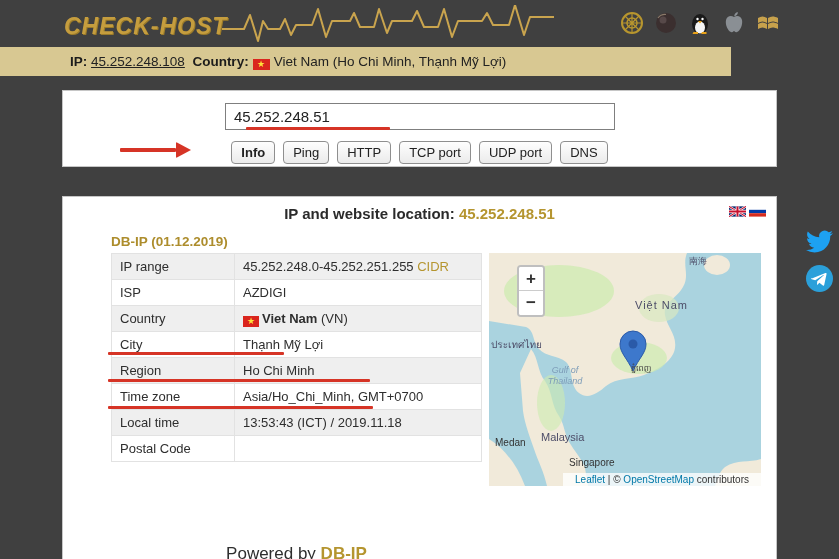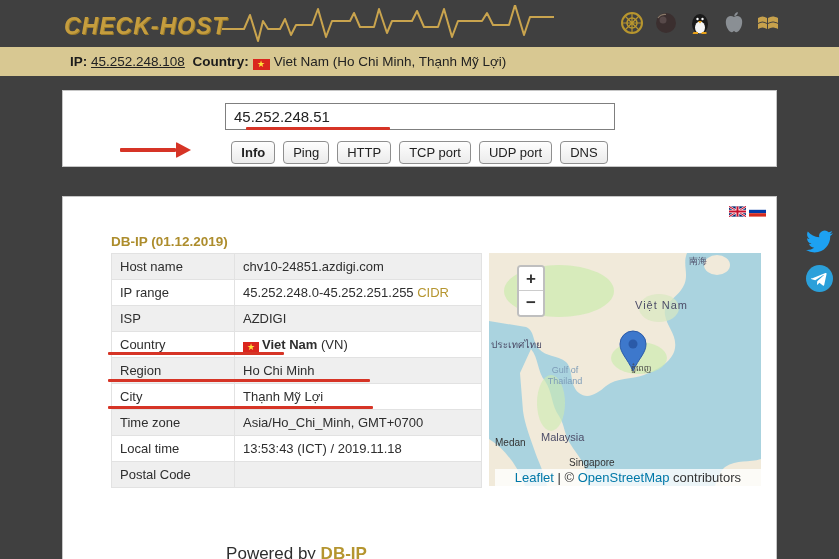--- a/index.html
+++ b/index.html
@@ -6,21 +6,21 @@
   body{font-family:"Liberation Sans",sans-serif;background:#fff}
   #page{position:relative;width:839px;height:559px;overflow:hidden;background:#404040;font-size:13px;color:#333}
 
   
   .logo{position:absolute;left:64px;top:13px;font-size:23px;font-weight:bold;font-style:italic;color:#c59d3e;letter-spacing:1px;text-shadow:1px 1px 0 #9a7a2a;cursor:pointer}
   .pulse{position:absolute;left:222px;top:5px}
   .os-icons{position:absolute;left:620px;top:11px;display:flex;gap:10px;align-items:center}
   .os-icons .ic{width:24px;height:24px;display:block;cursor:pointer}
 
   
-  .info-bar{position:absolute;left:0;top:47px;width:839px;height:29px;background:#d8c892;line-height:29px;padding-left:70px;font-size:13.5px;color:#222;white-space:nowrap}
+  .info-bar{position:absolute;left:0;top:47px;width:731px;height:29px;background:#d8c892;line-height:29px;padding-left:70px;font-size:13.5px;color:#222;white-space:nowrap}
   .info-bar b{color:#1c1c1c}
   .info-bar a{color:#222;text-decoration:underline;cursor:pointer}
   .flag-vn{display:inline-block;width:17px;height:11px;background:#da251d;vertical-align:-1px;margin:0 4px 0 4px}
   .flag-vn::before{content:"★";color:#ffe13a;font-size:9px;line-height:11px;display:block;text-align:center}
   .flag-vn.small{width:16px;height:11px;margin:0 3px 0 0}
 
   
   .search-box{position:absolute;left:62px;top:90px;width:715px;height:77px;border:1px solid #c6c6c6;background:#fff}
   .search-input{position:absolute;left:162px;top:12px;width:390px;height:27px;border:1px solid #7f7f7f;font-size:15px;padding:0 8px;font-family:inherit;color:#222;background:#fff}
   .btn-row{position:absolute;left:0;top:50px;width:100%;display:flex;justify-content:center;gap:8px}
@@ -41,30 +41,30 @@
   .gold-link{color:#b5952f;text-decoration:none;cursor:pointer}
   .powered{position:absolute;left:48px;top:347px;width:371px;text-align:center;font-size:17px;color:#2e2e2e}
   .powered a{color:#b5952f;font-weight:bold;text-decoration:underline;cursor:pointer}
 
   
   .map{position:absolute;left:426px;top:56px;width:272px;height:233px;overflow:hidden;background:#aad3df;cursor:grab}
   .map svg.base{position:absolute;left:0;top:0}
   .ml{position:absolute;color:#4d4d68;pointer-events:none;z-index:3}
   .ml-vietnam{left:146px;top:46px;font-size:11px;letter-spacing:1px}
   .ml-thailand{left:2px;top:84px;font-size:10px}
-  .ml-gulf{left:50px;top:112px;font-size:9px;color:#7d9cb8;width:52px;text-align:center;line-height:1.25}
+  .ml-gulf{left:50px;top:112px;font-size:9px;font-style:italic;color:#7d9cb8;width:52px;text-align:center;line-height:1.25}
   .ml-phnompenh{left:142px;top:110px;font-size:8px;color:#444}
   .ml-medan{left:6px;top:184px;font-size:10px;color:#333}
   .ml-malaysia{left:52px;top:178px;font-size:11px}
   .ml-singapore{left:80px;top:204px;font-size:10px;color:#333}
   .ml-sea{left:200px;top:2px;font-size:9px}
   .zoomctl{position:absolute;left:28px;top:12px;width:28px;background:#fff;border:2px solid rgba(0,0,0,.25);border-radius:4px;z-index:4;overflow:hidden}
   .zoomctl button{display:block;width:24px;height:24px;font-size:17px;font-weight:bold;background:#fff;border:none;border-bottom:1px solid #ccc;cursor:pointer;color:#333;line-height:22px}
   .zoomctl button:last-child{border-bottom:none}
-  .attrib{position:absolute;right:0;bottom:0;background:rgba(255,255,255,.78);font-size:13px;padding:1px 20px;color:#333;z-index:4;white-space:nowrap}
+  .attrib{position:absolute;right:0;bottom:0;background:rgba(255,255,255,.78);font-size:10px;padding:1px 12px;color:#333;z-index:4;white-space:nowrap}
   .attrib a{color:#0078a8;text-decoration:none;cursor:pointer}
 
   
   .social{position:absolute;left:806px;top:228px;display:flex;flex-direction:column;gap:10px;z-index:5}
   .social .sic{width:27px;height:27px;cursor:pointer}
 
   
   .ann{position:absolute;background:#d63426;z-index:40;border-radius:1px}
   #ann-input{left:246px;top:127px;width:144px;height:3px}
   #ann-arrow-line{left:120px;top:148px;width:56px;height:4px}
@@ -138,20 +138,24 @@
       <button class="btn active">Info</button>
       <button class="btn">Ping</button>
       <button class="btn">HTTP</button>
       <button class="btn">TCP port</button>
       <button class="btn">UDP port</button>
       <button class="btn">DNS</button>
     </div>
   </div>
 
   <div class="result-box">
+    <div class="result-title">
+      <span>IP and website location:</span>
+      <span class="gold">45.252.248.51</span>
+    </div>
     <div class="lang-flags">
       <span class="lf">
         <svg viewBox="0 0 60 36" width="17" height="11">
             <rect width="60" height="36" fill="#012169"></rect>
             <path d="M0,0 L60,36 M60,0 L0,36" stroke="#fff" stroke-width="8"></path>
             <path d="M0,0 L60,36 M60,0 L0,36" stroke="#C8102E" stroke-width="4"></path>
             <path d="M30,0 V36 M0,18 H60" stroke="#fff" stroke-width="13"></path>
             <path d="M30,0 V36 M0,18 H60" stroke="#C8102E" stroke-width="7"></path>
           </svg>
       </span>
@@ -162,42 +166,38 @@
             <rect y="24" width="60" height="12" fill="#d52b1e"></rect>
           </svg>
       </span>
     </div>
 
     <div class="dbip-header">DB-IP (01.12.2019)</div>
 
     <table class="ip-table">
       <tbody>
       <tr>
-        <td class="lbl">Host name</td>
-        <td class="val">chv10-24851.azdigi.com</td>
-      </tr>
-      <tr>
         <td class="lbl">IP range</td>
         <td class="val"><span>45.252.248.0-45.252.251.255</span> <a class="gold-link">CIDR</a></td>
       </tr>
       <tr>
         <td class="lbl">ISP</td>
         <td class="val">AZDIGI</td>
       </tr>
       <tr>
         <td class="lbl">Country</td>
         <td class="val"><span class="flag-vn small"></span><b>Viet Nam</b> <span>(VN)</span></td>
       </tr>
       <tr>
+        <td class="lbl">City</td>
+        <td class="val">Thạnh Mỹ Lợi</td>
+      </tr>
+      <tr>
         <td class="lbl">Region</td>
         <td class="val">Ho Chi Minh</td>
-      </tr>
-      <tr>
-        <td class="lbl">City</td>
-        <td class="val">Thạnh Mỹ Lợi</td>
       </tr>
       <tr>
         <td class="lbl">Time zone</td>
         <td class="val">Asia/Ho_Chi_Minh, GMT+0700</td>
       </tr>
       <tr>
         <td class="lbl">Local time</td>
         <td class="val">13:53:43 (ICT) / 2019.11.18</td>
       </tr>
       <tr>

